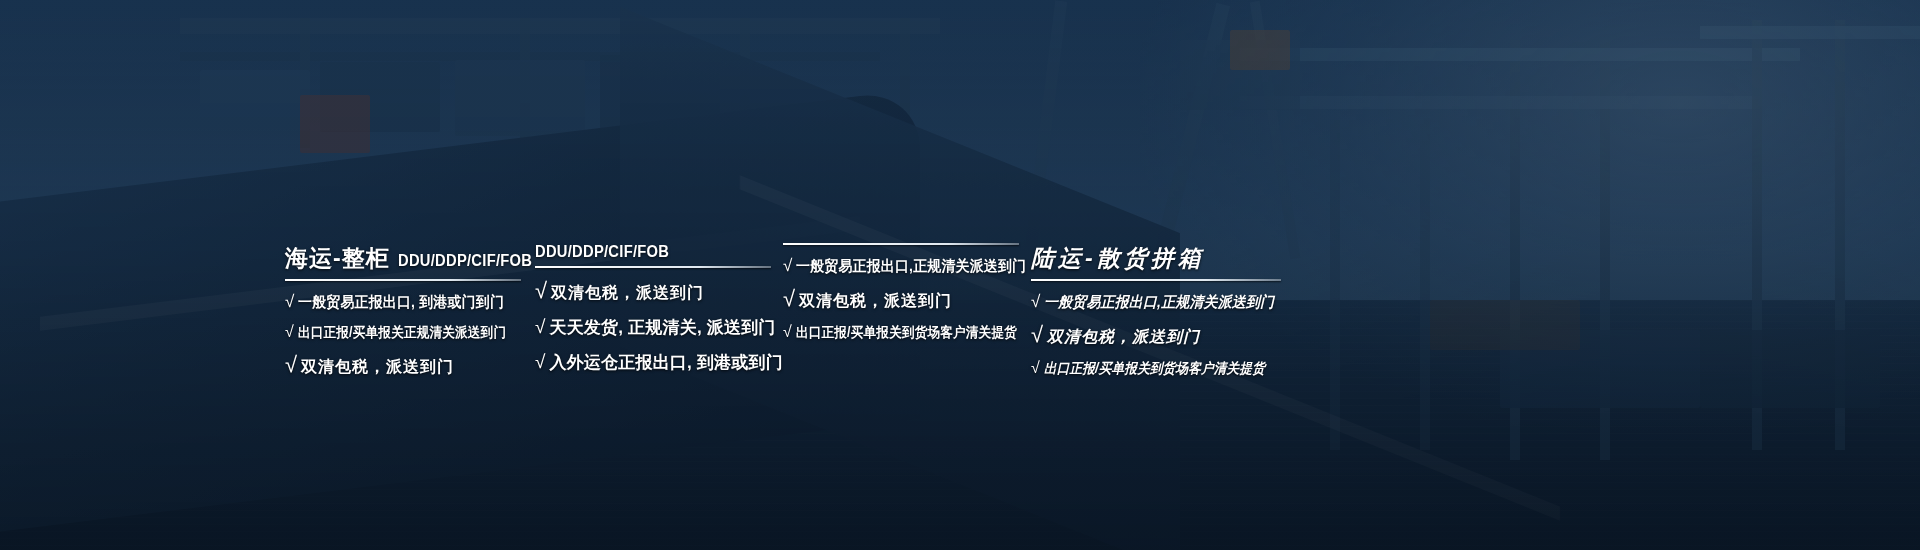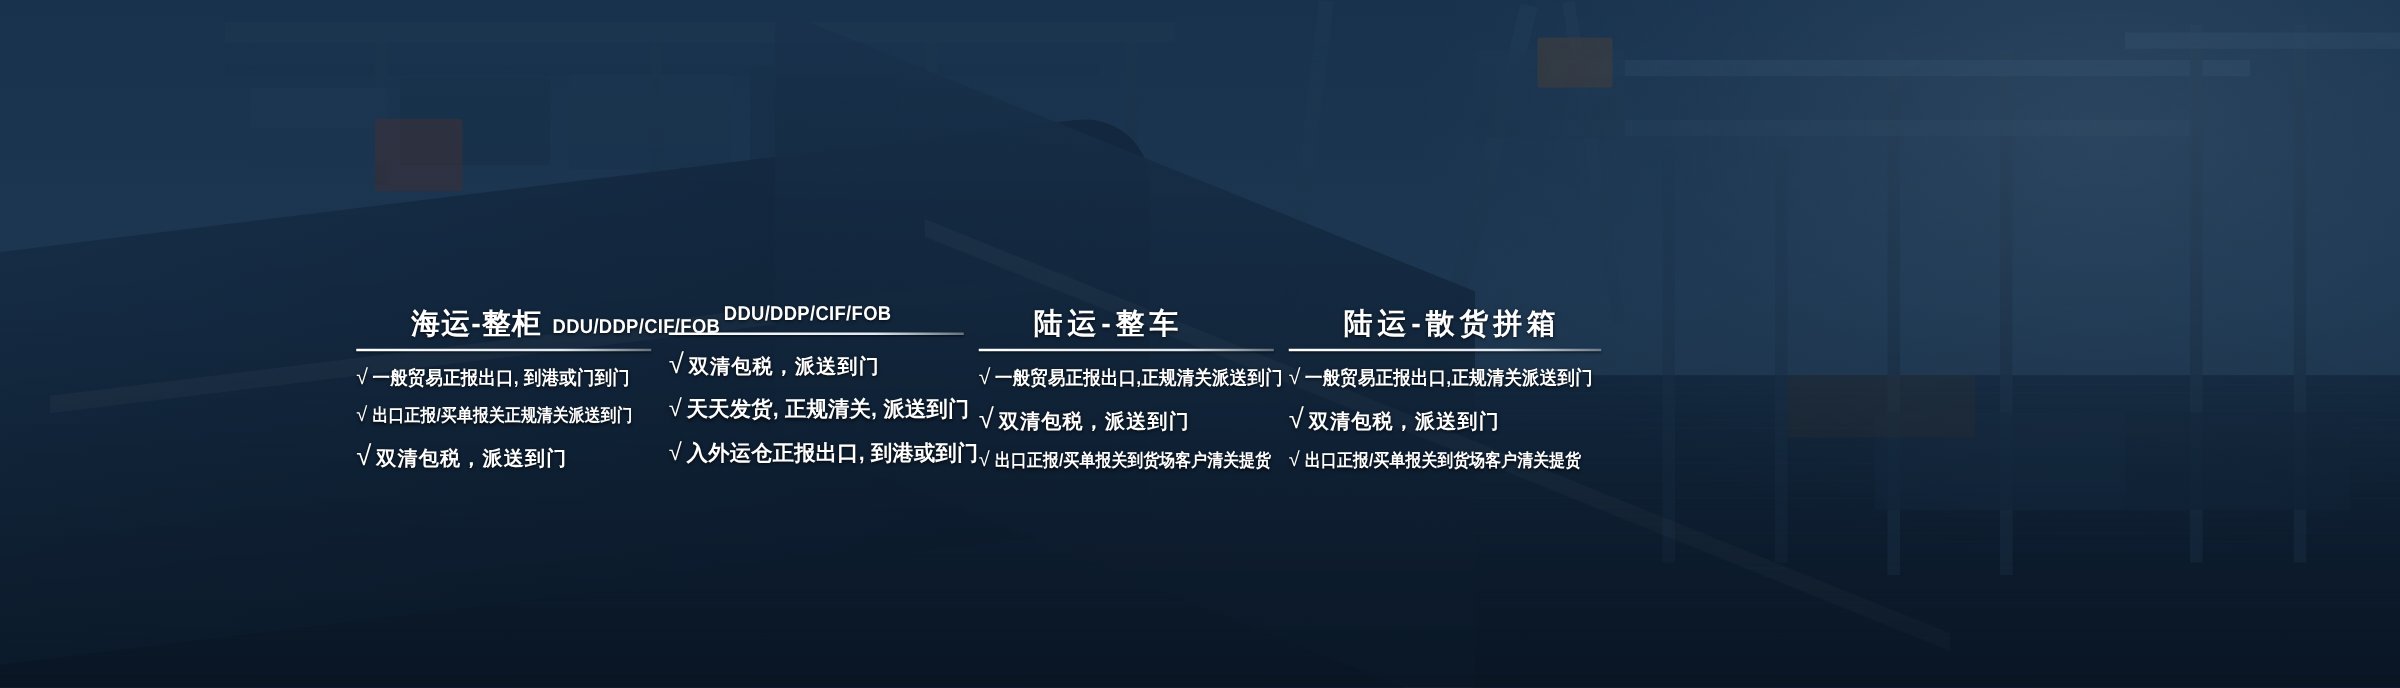--- a/index.html
+++ b/index.html
@@ -95,27 +95,26 @@
     position:absolute;
     left:285px; top:243px;
     width:1275px; height:165px;
     display:flex;
     align-items:flex-start;
   }
   .col { position:relative; }
   .col-0 { width:250px; }
   .col-1 { width:248px; }
   .col-2 { width:248px; }
-  .col-3 { width:300px; }
+  .col-3 { width:300px;font-style:italic; }
 
   .col-head {
     display:flex; align-items:baseline; gap:8px;
     white-space:nowrap;
     padding-bottom:5px;
-    margin-left:44px;
   }
   .col-title {
     color:#ffffff;
     font-size:23px;
     font-weight:700;
     letter-spacing:1px;
     text-shadow:0 1px 3px rgba(0,0,0,.8);
   }
   .col-title.spaced { letter-spacing:4px; }
   .col-sub {
@@ -255,24 +254,20 @@
           <span class="btxt">天天发货, 正规清关, 派送到门</span>
         </div>
         <div class="bullet s-md">
           <span class="tick">√</span>
           <span class="btxt">入外运仓正报出口, 到港或到门</span>
         </div>
       </div>
     </div>
 
     <div class="col col-2">
-      <div class="col-head">
-        <span class="col-title spaced">陆运-整车</span>
-        <span class="col-sub"></span>
-      </div>
       <div class="col-rule rule-2"></div>
       <div class="bullets">
         <div class="bullet s-sm">
           <span class="tick">√</span>
           <span class="btxt">一般贸易正报出口,正规清关派送到门</span>
         </div>
         <div class="bullet s-lg">
           <span class="tick">√</span>
           <span class="btxt">双清包税，派送到门</span>
         </div>

